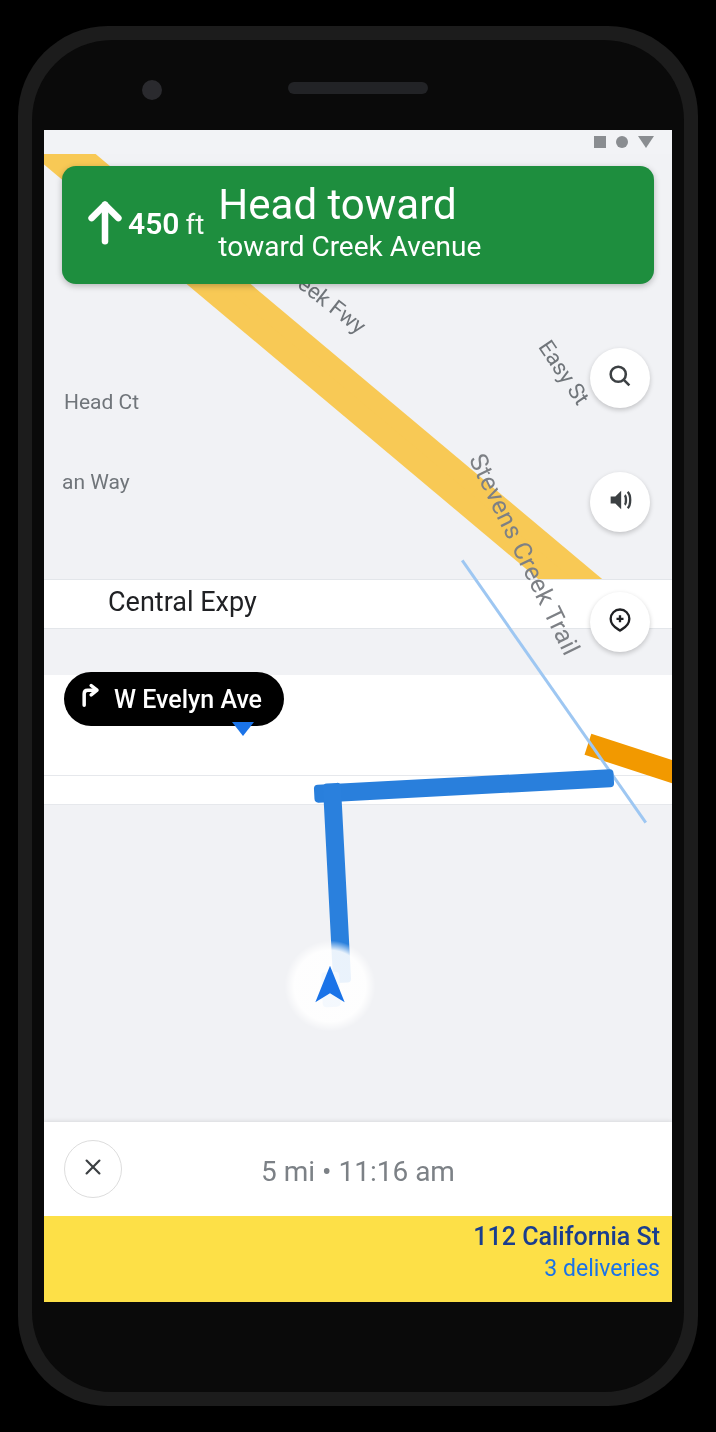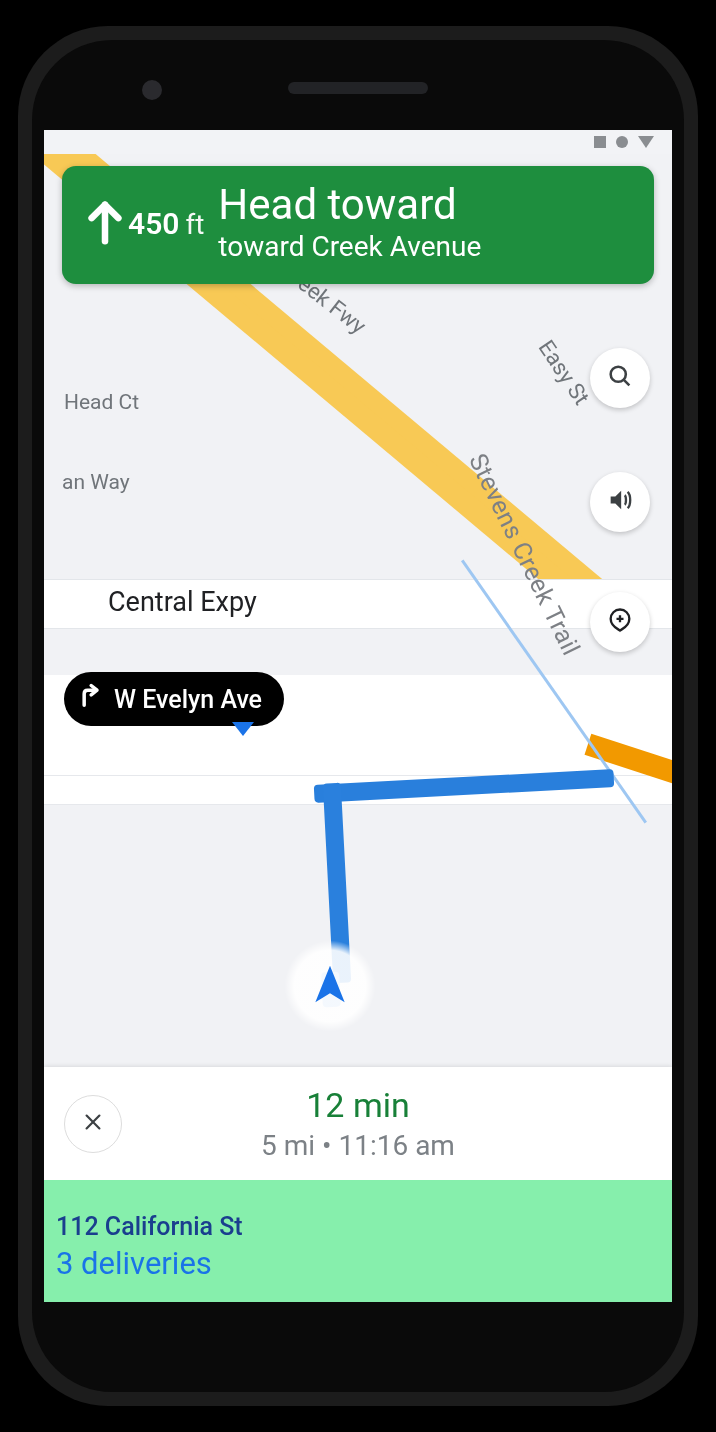--- a/index.html
+++ b/index.html
@@ -314,26 +314,26 @@
     align-items: center;
     justify-content: center;
     color: #3c4043;
     flex-shrink: 0;
   }
   .close-btn svg { width: 22px; height: 22px; }
   .eta-text { flex: 1; text-align: center; margin-left: -78px; }
   .eta-time { color: #188038; font-size: 34px; font-weight: 400; }
   .eta-sub { color: #7c8186; font-size: 28px; margin-top: 4px; }
   .dest {
-    background: #86efac;
-    text-align: left;
-    padding: 32px 12px 20px 12px;
+    background: #fde047;
+    text-align: right;
+    padding: 6px 12px 20px 12px;
   }
   .dest-addr { color: #1a3e8e; font-size: 25px; font-weight: 500; }
-  .dest-sub { color: #1a73e8; font-size: 31px; margin-top: 4px; }
+  .dest-sub { color: #1a73e8; font-size: 23px; margin-top: 4px; }
 </style>
 </head>
 <body>
 
 <div class="phone">
   <div class="bezel">
     <div class="camera"></div>
     <div class="speaker-top"></div>
     <div class="sensor"></div>
 
@@ -432,21 +432,20 @@
       <div class="bottom">
         <div class="eta">
           <div class="close-btn">
             <span>
               <svg viewBox="0 0 24 24" stroke="#3c4043" stroke-width="2.4" stroke-linecap="round">
                 <path d="M5 5 L19 19 M19 5 L5 19"></path>
               </svg>
             </span>
           </div>
           <div class="eta-text">
-            <div class="eta-time">12 min</div>
             <div class="eta-sub">
               <span>5 mi</span><span> • </span><span>11:16 am</span>
             </div>
           </div>
         </div>
         <div class="dest">
           <div class="dest-addr">112 California St</div>
           <div class="dest-sub">3 deliveries</div>
         </div>
       </div>

